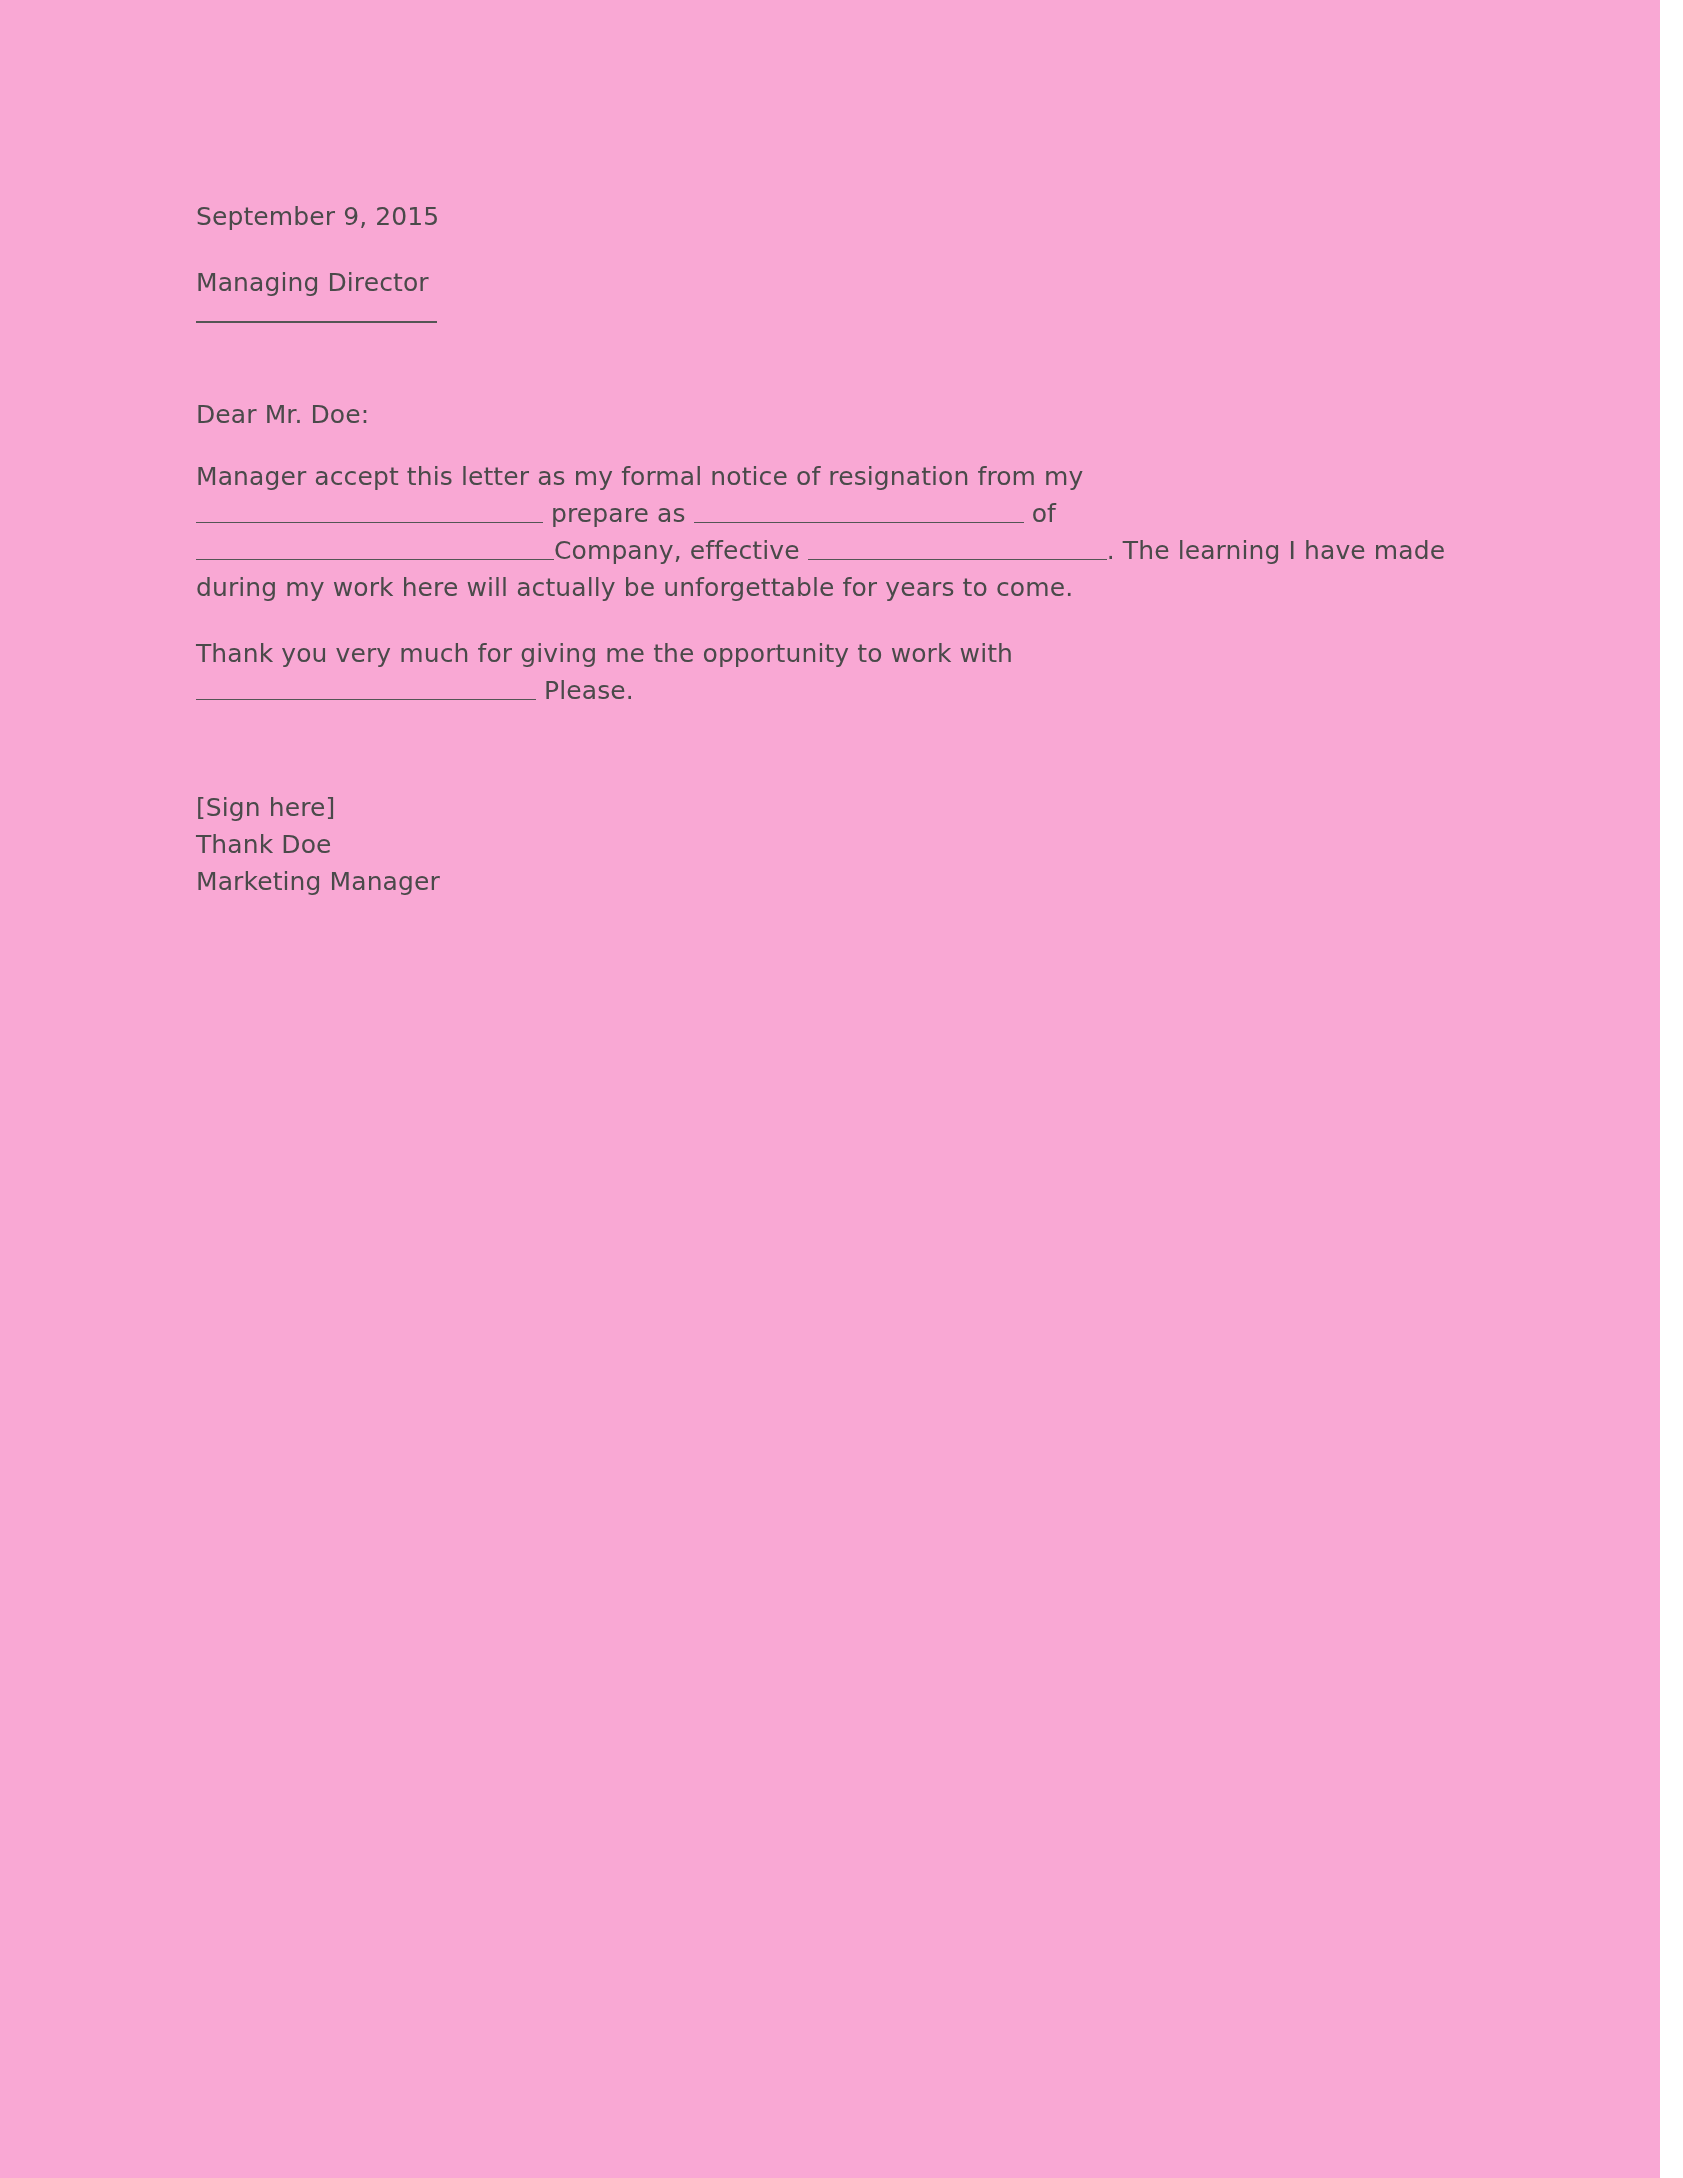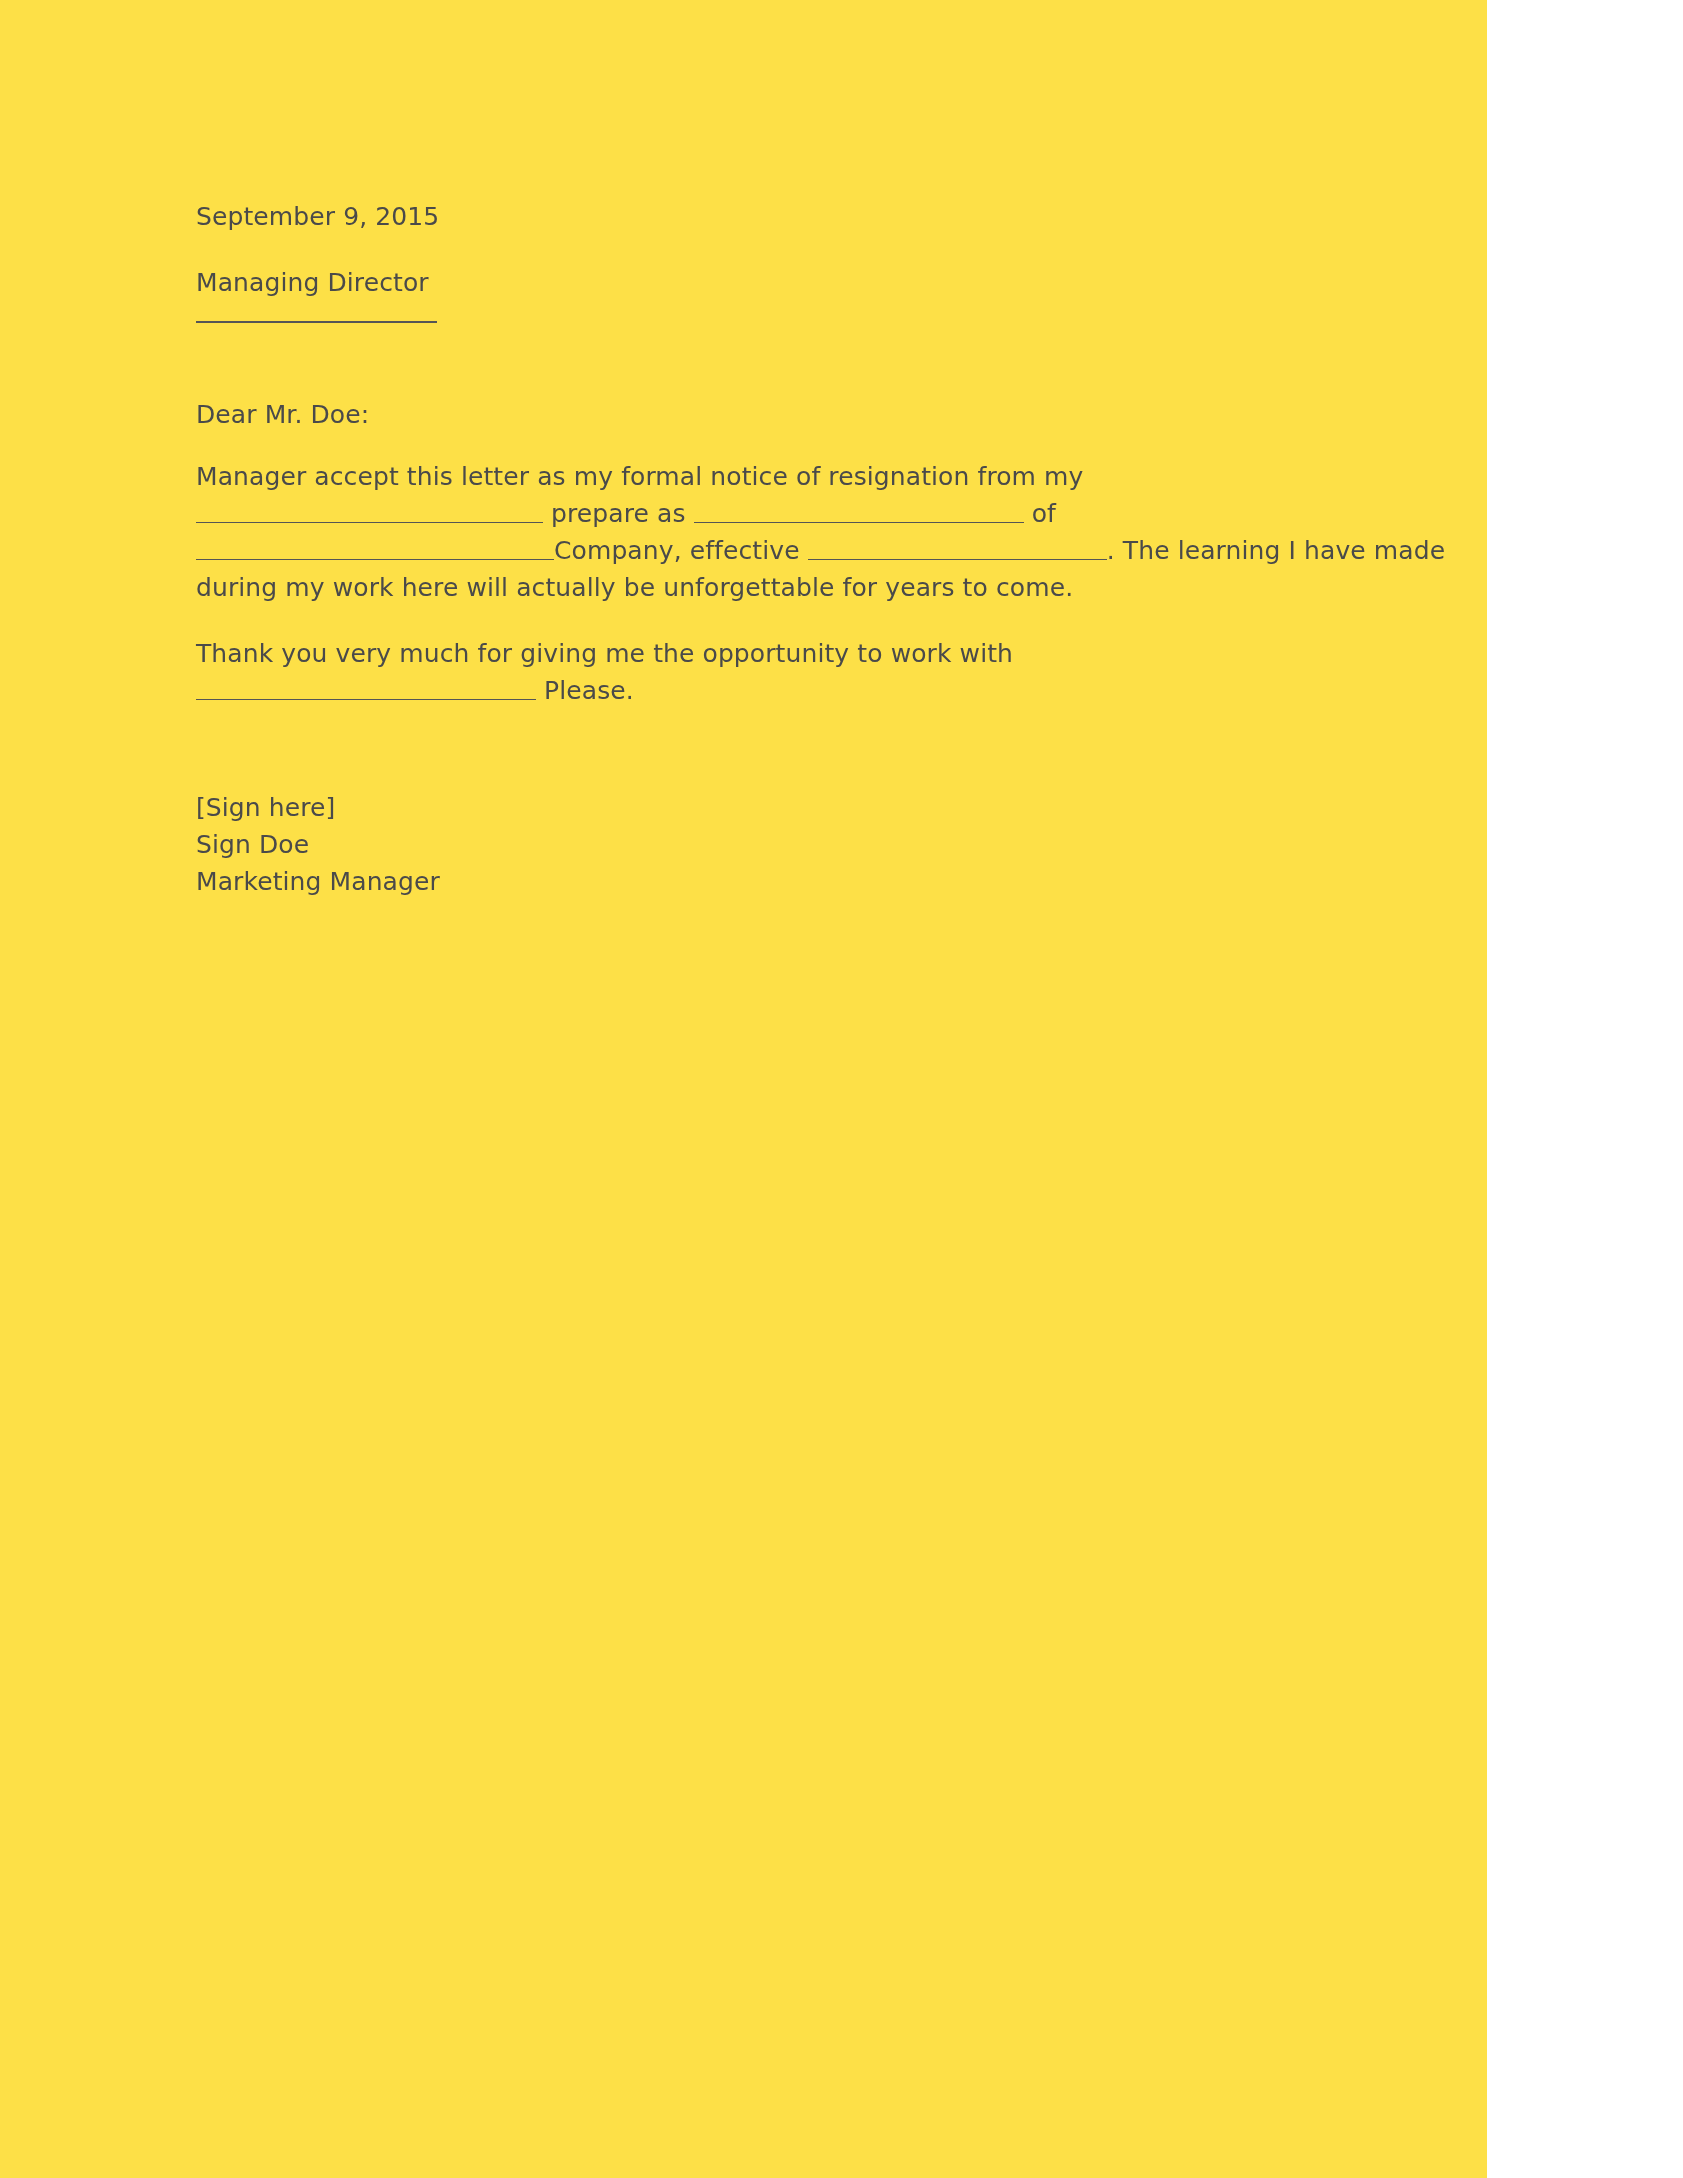--- a/index.html
+++ b/index.html
@@ -9,23 +9,23 @@
   }
   body {
     width: 1683px;
     height: 2178px;
     font-family: "DejaVu Sans", sans-serif;
     color: #4a4a4a;
     -webkit-font-smoothing: antialiased;
   }
   .page {
     position: relative;
-    width: 1487px;
+    width: 1660px;
     height: 2178px;
-    background: #fde047;
+    background: #f9a8d4;
     box-sizing: border-box;
     padding: 198px 4px 0 196px;
   }
   .letter {
     width: 1277px;
     font-size: 25px;
     line-height: 37px;
     letter-spacing: 0.1px;
   }
   .block {
@@ -97,19 +97,19 @@
 
 
     <div class="block"><span>Thank you very much for giving me the opportunity to work with</span>
 <span class="blank b-w5"></span><span> Please.</span></div>
 
     <div class="gap-medium"></div>
 
 
     <div class="sig-block">
       <span class="line">[Sign here]</span>
-      <span class="line">Sign Doe</span>
+      <span class="line">Thank Doe</span>
       <span class="line">Marketing Manager</span>
     </div>
 
   </div>
 </div>
 
 
 </body></html>

